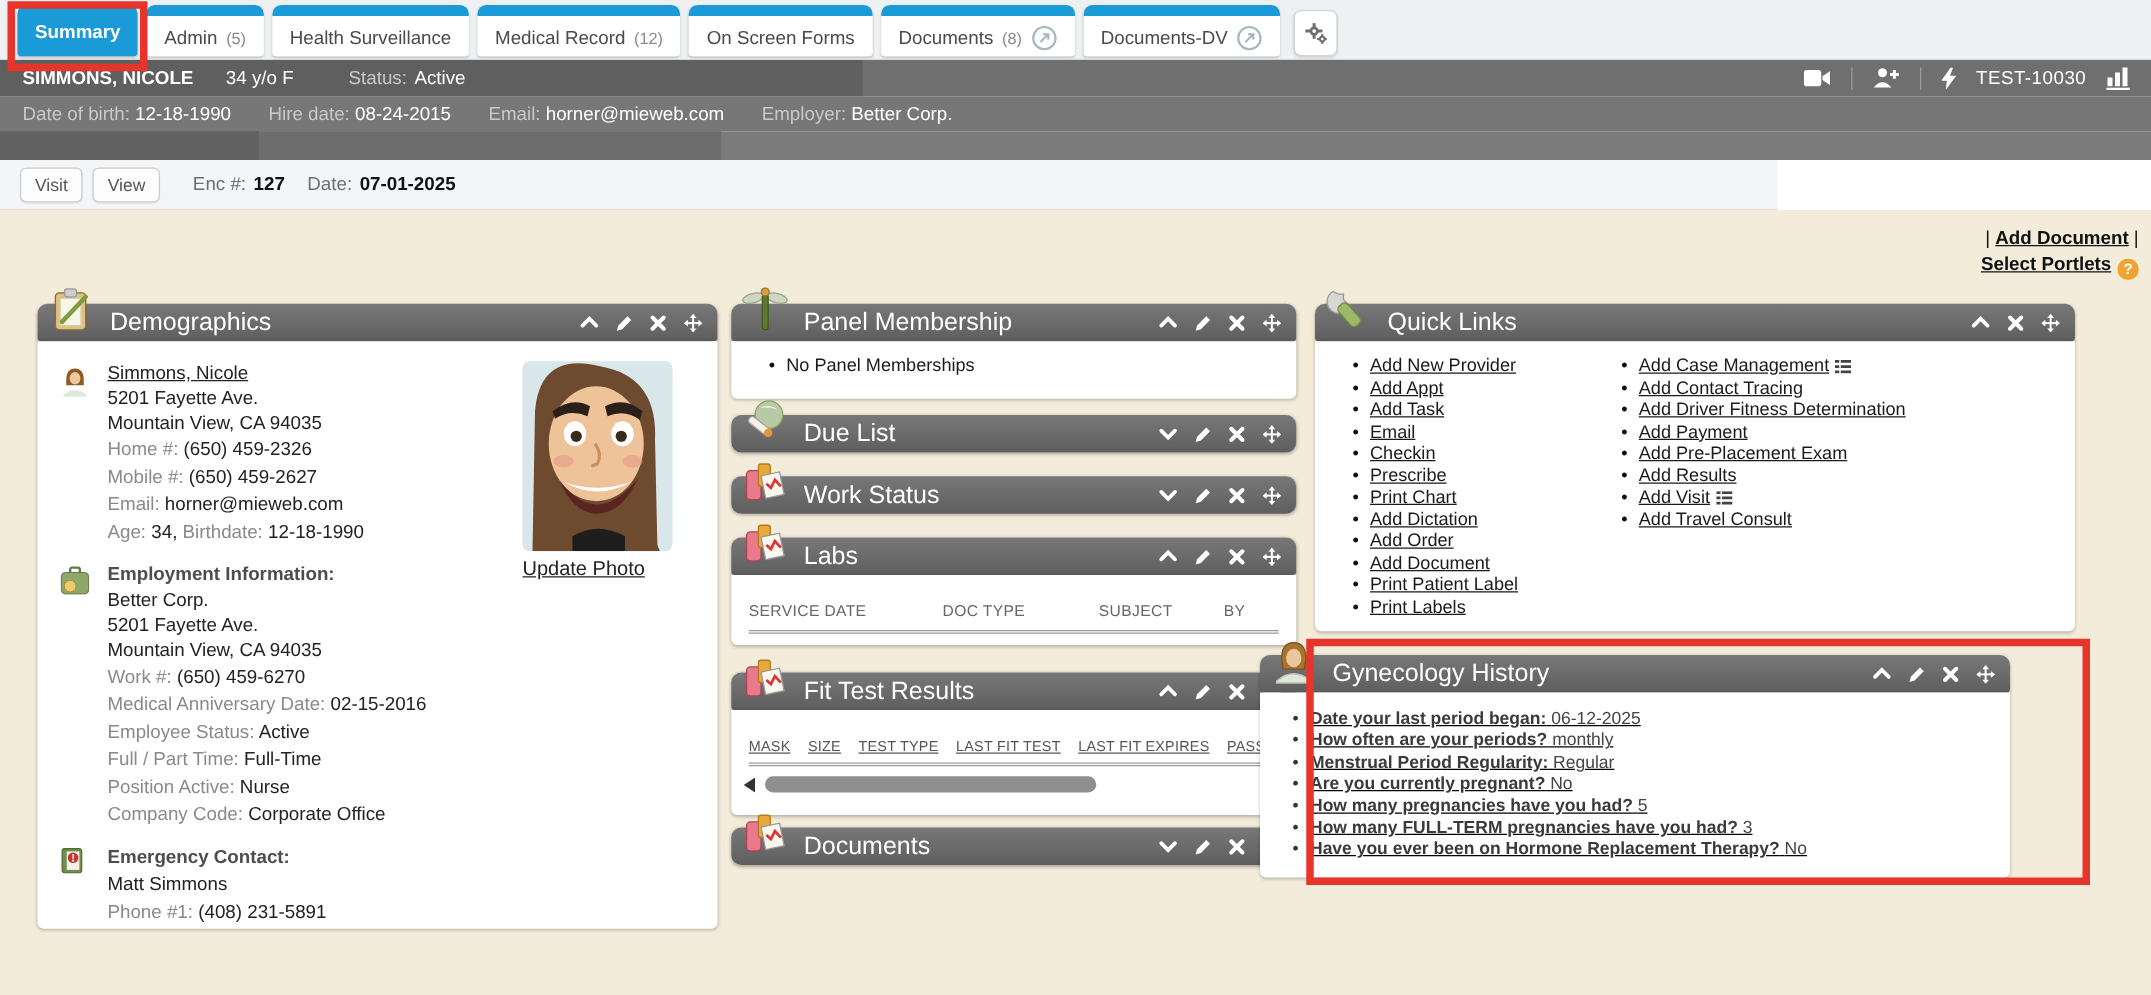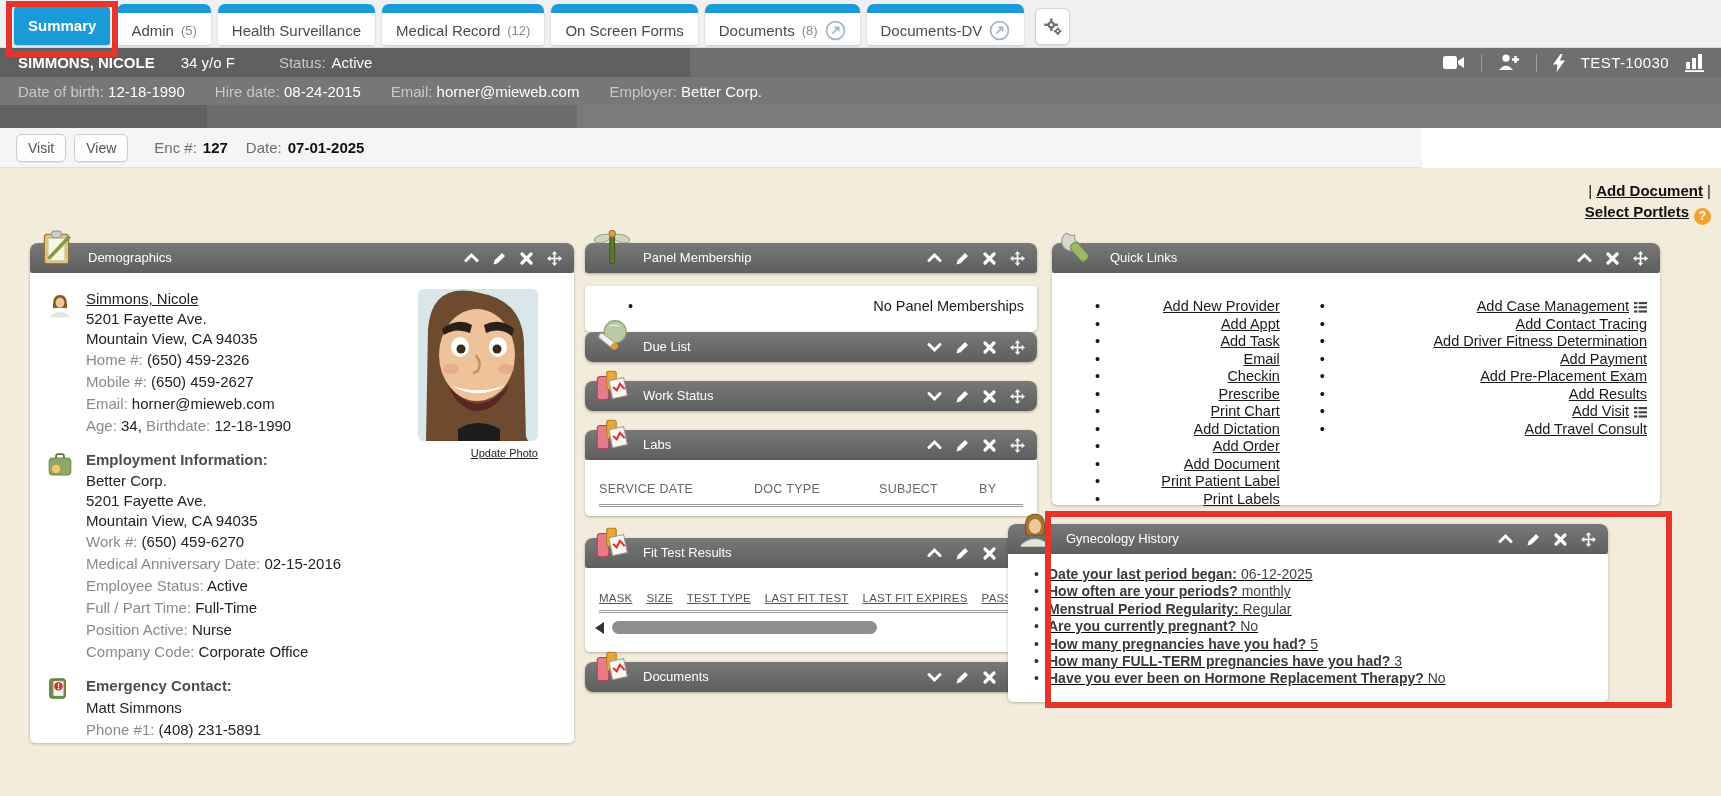--- a/index.html
+++ b/index.html
@@ -54,43 +54,43 @@
   .pageacts a{color:#111;font-weight:bold;text-decoration:underline;cursor:pointer;}
   .pipes::before{content:"| ";font-weight:normal;} .pipes::after{content:" |";font-weight:normal;}
   .helpdot{display:inline-flex;align-items:center;justify-content:center;width:17px;height:17px;border-radius:50%;
            background:#f0a32e;color:#fff;font-weight:bold;font-size:12px;margin-left:5px;vertical-align:-3px;cursor:pointer;}
   .helpdot::before{content:"?";}
 
   
   .portlet{position:absolute;}
   .phead{position:relative;height:30px;background:linear-gradient(#787878,#5e5e5e);
          border-radius:8px 8px 3px 3px;box-shadow:0 1px 3px rgba(0,0,0,.3);}
-  .ptitle{position:absolute;left:58px;top:0;line-height:30px;color:#fff;font-size:13px;}
+  .ptitle{position:absolute;left:58px;top:0;line-height:30px;color:#fff;font-size:20px;}
   .picon{position:absolute;left:8px;top:-14px;width:38px;height:38px;}
   .pctrl{position:absolute;right:12px;top:0;height:30px;display:flex;align-items:center;gap:13px;}
   .pctrl span{display:inline-flex;cursor:pointer;}
   .pbody{background:#fff;border-radius:0 0 5px 5px;box-shadow:0 1px 3px rgba(0,0,0,.25);position:relative;}
 
-  ul.blist{margin:13px;padding:10px 0 0 30px;list-style:none;text-align:right;}
+  ul.blist{margin:0;padding:10px 0 0 30px;list-style:none;}
   ul.blist li{position:relative;padding-left:14px;font-size:14.5px;color:#1a1a1a;line-height:17.5px;}
   ul.blist li::before{content:"•";position:absolute;left:0;color:#111;}
   ul.blist a{color:#1a1a1a;text-decoration:underline;cursor:pointer;}
 
   
   .drow{display:flex;gap:12px;padding:0 16px;}
   .dicon{flex:0 0 28px;padding-top:2px;}
   .dtext{font-size:15px;color:#222;}
   .dtext .tight{line-height:20px;}
   .dtext .fld{line-height:22px;}
   .dtext .fld .lbl2{color:#8a8a8a;text-align:center;}
   .dhead{font-weight:bold;color:#4d4d4d;line-height:22px;}
   .ulink{color:#222;text-decoration:underline;cursor:pointer;}
   .photo{position:absolute;right:36px;top:16px;width:120px;height:152px;border-radius:6px;overflow:hidden;
          background:#d9e6ea;}
-  .updphoto{position:absolute;right:36px;top:174px;width:120px;text-align:right;font-size:11px;}
+  .updphoto{position:absolute;right:36px;top:174px;width:120px;text-align:left;font-size:16px;}
 
   
   .thdr{display:flex;margin:0 14px;padding-top:22px;font-size:12.5px;color:#666;letter-spacing:.3px;}
   .thdr.rule{border-bottom:3px double #999;padding-bottom:8px;}
   .fithdr{display:flex;margin:0 14px;padding-top:24px;font-size:11.5px;color:#555;letter-spacing:.2px;
           border-bottom:3px double #999;padding-bottom:6px;}
   .fithdr a{color:#555;text-decoration:underline;white-space:nowrap;cursor:pointer;}
   .hscroll{display:flex;align-items:center;margin:8px 10px 0 10px;gap:6px;}
   .htrack{flex:1;height:13px;position:relative;}
   .hthumb{position:absolute;left:2px;top:0;width:66%;height:13px;border-radius:7px;background:#8f8f8f;cursor:grab;}

